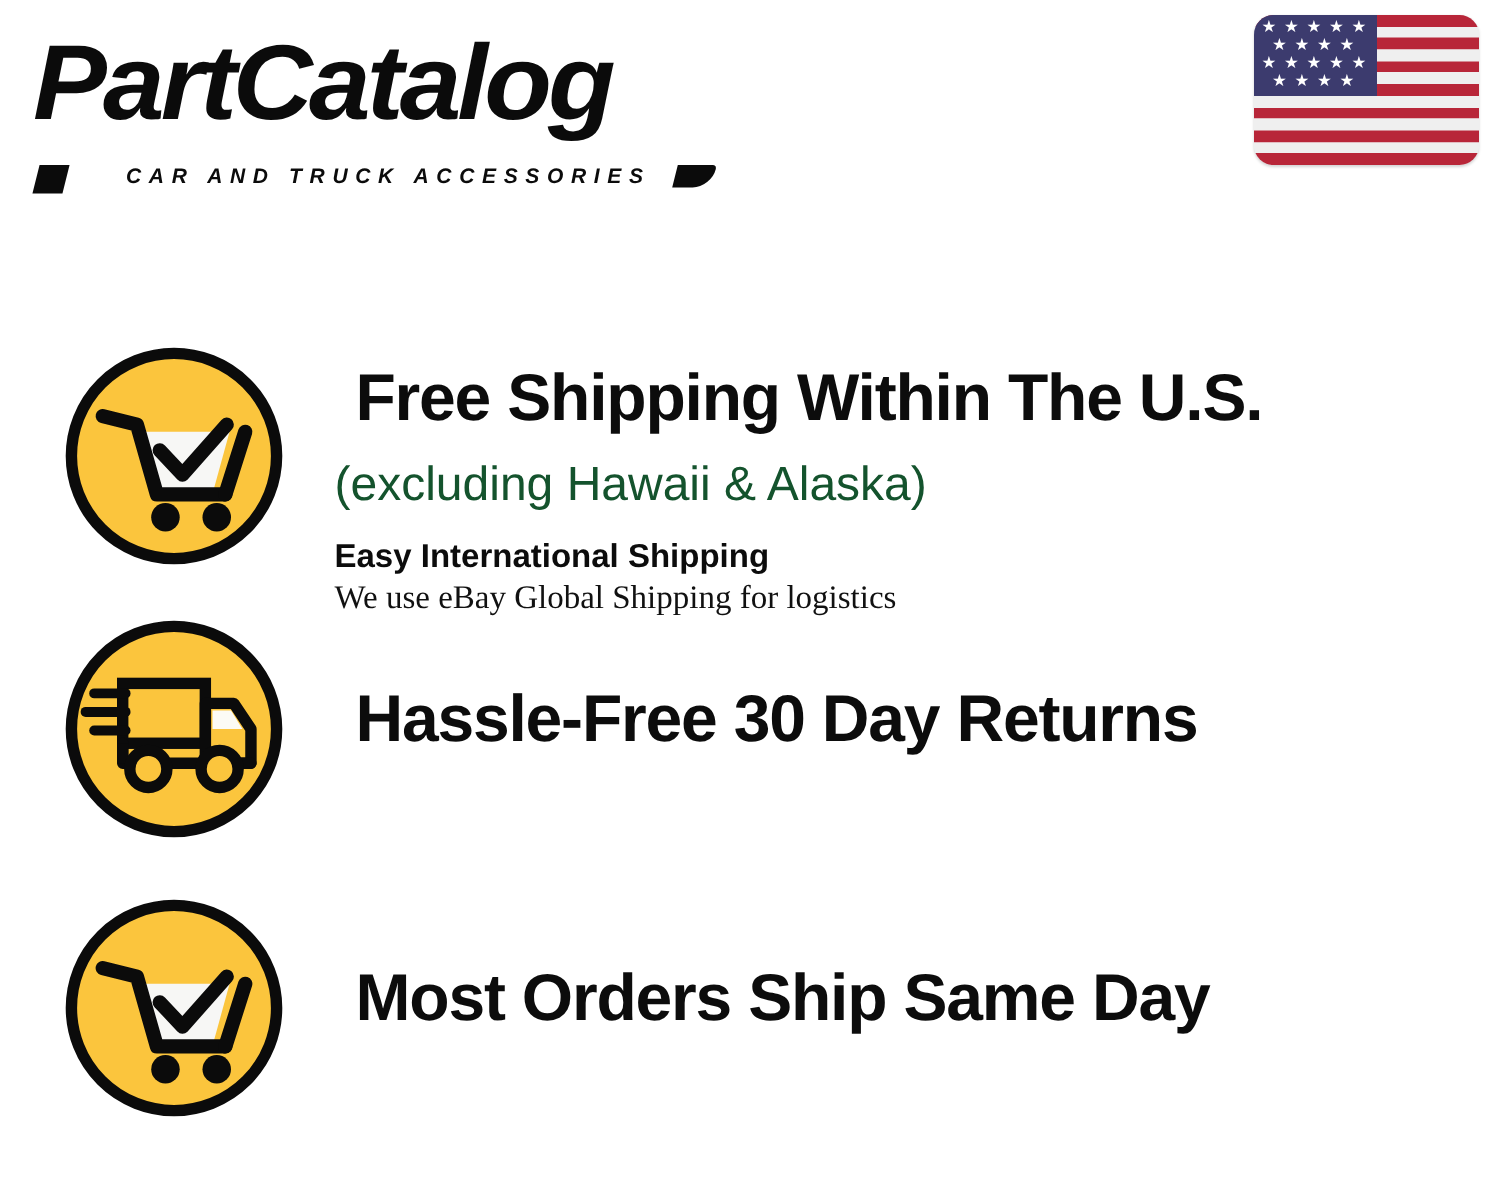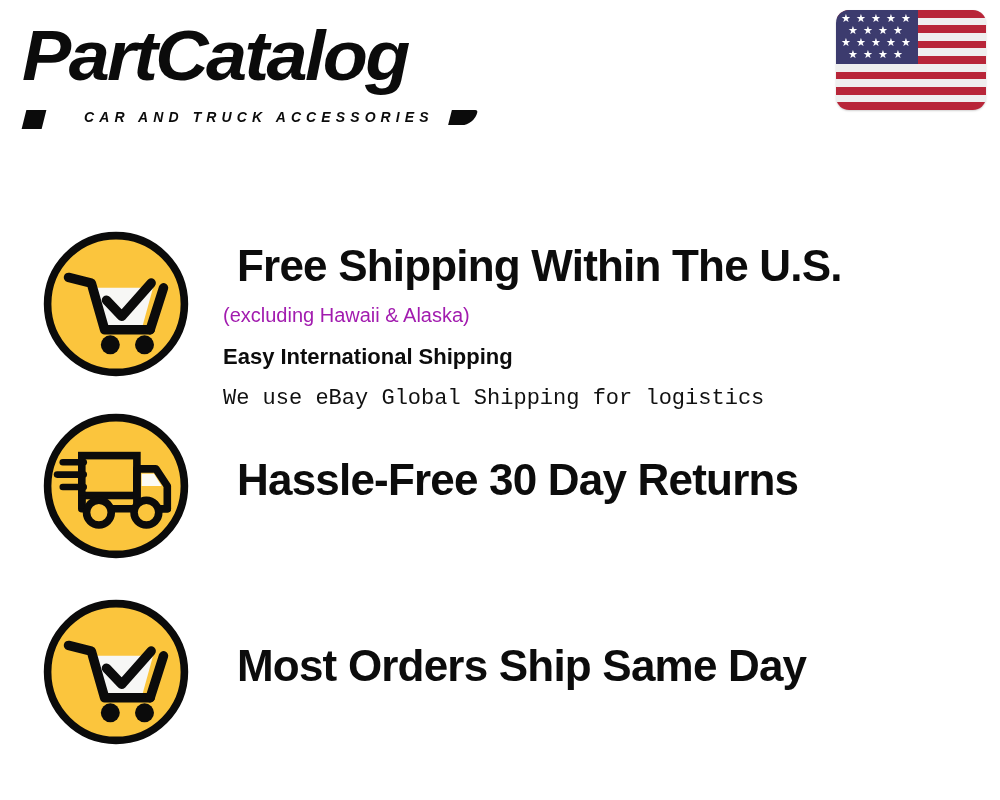--- a/index.html
+++ b/index.html
@@ -198,44 +198,44 @@
     line-height: 1.02;
     letter-spacing: -0.8px;
     color: #0c0c0c;
     margin: 14px;
     white-space: nowrap;
   }
 
   .feature-sub {
     font-family: "Liberation Sans", sans-serif;
     font-weight: normal;
-    font-size: 20px;
+    font-size: 32px;
     line-height: 1.2;
-    color: #a21caf;
+    color: #14532d;
     margin: 9px 0 17px 0;
     white-space: nowrap;
   }
 
   .feature-sub-strong {
     font-family: "Liberation Sans", sans-serif;
     font-weight: bold;
     font-size: 22px;
     line-height: 1.2;
     color: #0c0c0c;
     margin: 14px 0 0 0;
     white-space: nowrap;
   }
 
   .feature-sub-small {
-    font-family: Liberation Mono, monospace;
+    font-family: Liberation Serif, serif;
     font-weight: normal;
     font-size: 22px;
     line-height: 1.2;
     color: #111111;
-    margin: 16px 0 0 0;
+    margin: 0 0 0 0;
     white-space: nowrap;
   }
 
   
   .feature-text-centered {
     padding-top: 40px;
   }
 </style>
 </head>
 <body>

